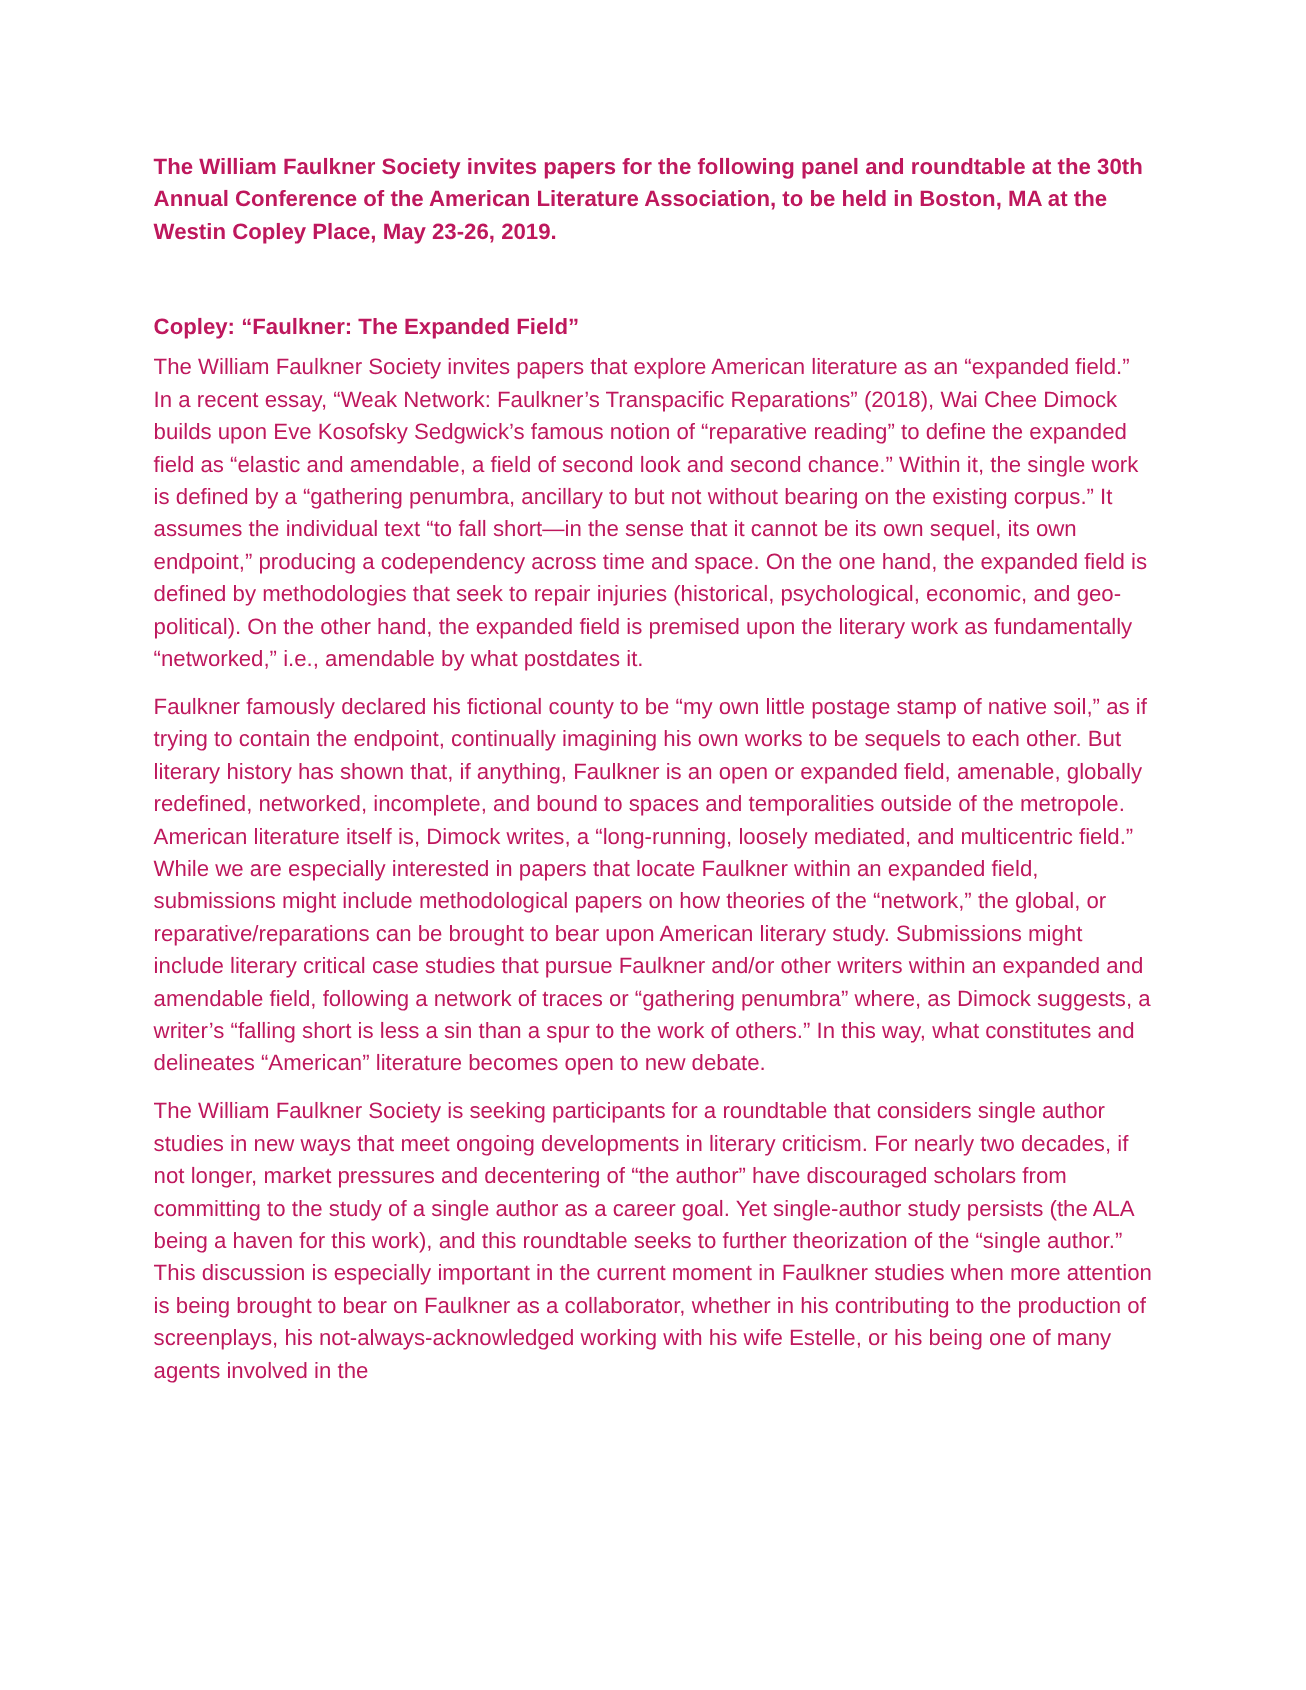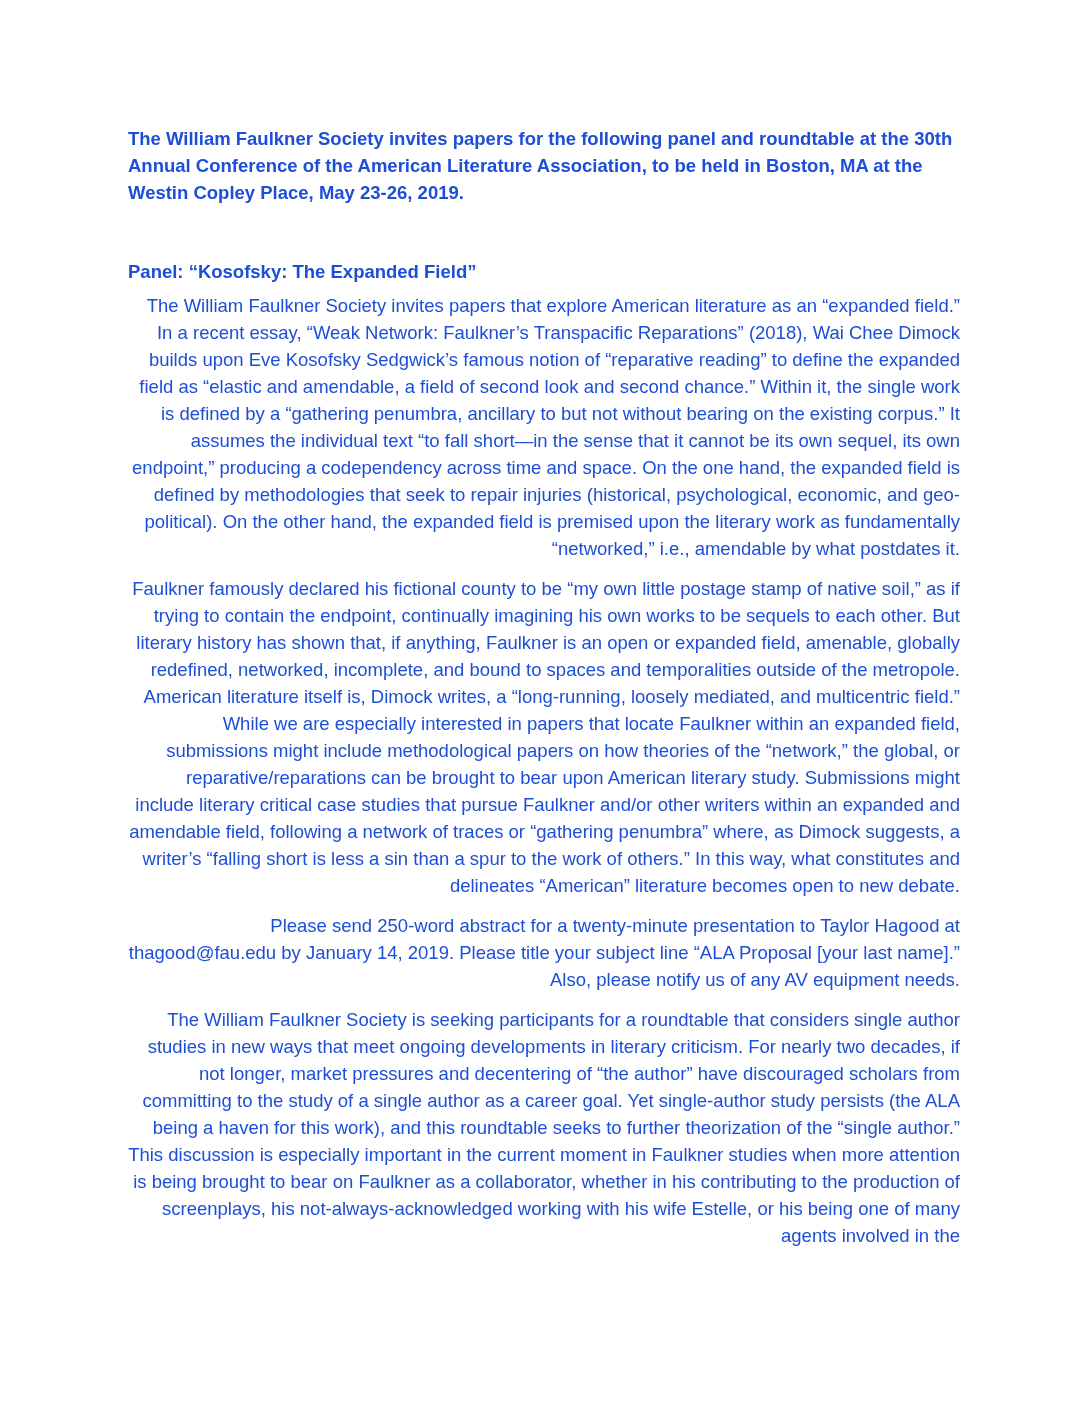--- a/index.html
+++ b/index.html
@@ -14,47 +14,45 @@
   }
   .page {
     box-sizing: border-box;
     width: 1088px;
     height: 1408px;
     background: #ffffff;
     padding: 125px 128px 10px 128px;
     font-family: "Liberation Sans", sans-serif;
     font-size: 18.5px;
     line-height: 27px;
-    color: #1d4ed8;
+    color: #be185d;
   }
   .intro-paragraph {
     font-weight: bold;
     margin: 0 0 13px 0;
   }
   .section-heading {
     font-weight: bold;
     font-size: 18.5px;
     margin: 52px 0 7px 0;
   }
   .body-paragraph {
     margin: 0 0 13px 0;
-    text-align: right;
   }
 </style>
 </head>
 <body>
 
 <div class="page">
 
   <p class="intro-paragraph">The William Faulkner Society invites papers for the following panel and roundtable at the 30th Annual Conference of the American Literature Association, to be held in Boston, MA at the Westin Copley Place, May 23-26, 2019.</p>
 
   <section>
-    <h2 class="section-heading">Panel: “Kosofsky: The Expanded Field”</h2>
+    <h2 class="section-heading">Copley: “Faulkner: The Expanded Field”</h2>
     <p class="body-paragraph">The William Faulkner Society invites papers that explore American literature as an “expanded field.” In a recent essay, “Weak Network: Faulkner’s Transpacific Reparations” (2018), Wai Chee Dimock builds upon Eve Kosofsky Sedgwick’s famous notion of “reparative reading” to define the expanded field as “elastic and amendable, a field of second look and second chance.” Within it, the single work is defined by a “gathering penumbra, ancillary to but not without bearing on the existing corpus.” It assumes the individual text “to fall short—in the sense that it cannot be its own sequel, its own endpoint,” producing a codependency across time and space. On the one hand, the expanded field is defined by methodologies that seek to repair injuries (historical, psychological, economic, and geo-political). On the other hand, the expanded field is premised upon the literary work as fundamentally “networked,” i.e., amendable by what postdates it.</p>
     <p class="body-paragraph">Faulkner famously declared his fictional county to be “my own little postage stamp of native soil,” as if trying to contain the endpoint, continually imagining his own works to be sequels to each other. But literary history has shown that, if anything, Faulkner is an open or expanded field, amenable, globally redefined, networked, incomplete, and bound to spaces and temporalities outside of the metropole. American literature itself is, Dimock writes, a “long-running, loosely mediated, and multicentric field.” While we are especially interested in papers that locate Faulkner within an expanded field, submissions might include methodological papers on how theories of the “network,” the global, or reparative/reparations can be brought to bear upon American literary study. Submissions might include literary critical case studies that pursue Faulkner and/or other writers within an expanded and amendable field, following a network of traces or “gathering penumbra” where, as Dimock suggests, a writer’s “falling short is less a sin than a spur to the work of others.” In this way, what constitutes and delineates “American” literature becomes open to new debate.</p>
-    <p class="body-paragraph">Please send 250-word abstract for a twenty-minute presentation to Taylor Hagood at thagood@fau.edu by January 14, 2019. Please title your subject line “ALA Proposal [your last name].” Also, please notify us of any AV equipment needs.</p>
   </section>
 
   <section>
     <p class="body-paragraph">The William Faulkner Society is seeking participants for a roundtable that considers single author studies in new ways that meet ongoing developments in literary criticism. For nearly two decades, if not longer, market pressures and decentering of “the author” have discouraged scholars from committing to the study of a single author as a career goal. Yet single-author study persists (the ALA being a haven for this work), and this roundtable seeks to further theorization of the “single author.” This discussion is especially important in the current moment in Faulkner studies when more attention is being brought to bear on Faulkner as a collaborator, whether in his contributing to the production of screenplays, his not-always-acknowledged working with his wife Estelle, or his being one of many agents involved in the</p>
   </section>
 
 </div>
 
 </body></html>

